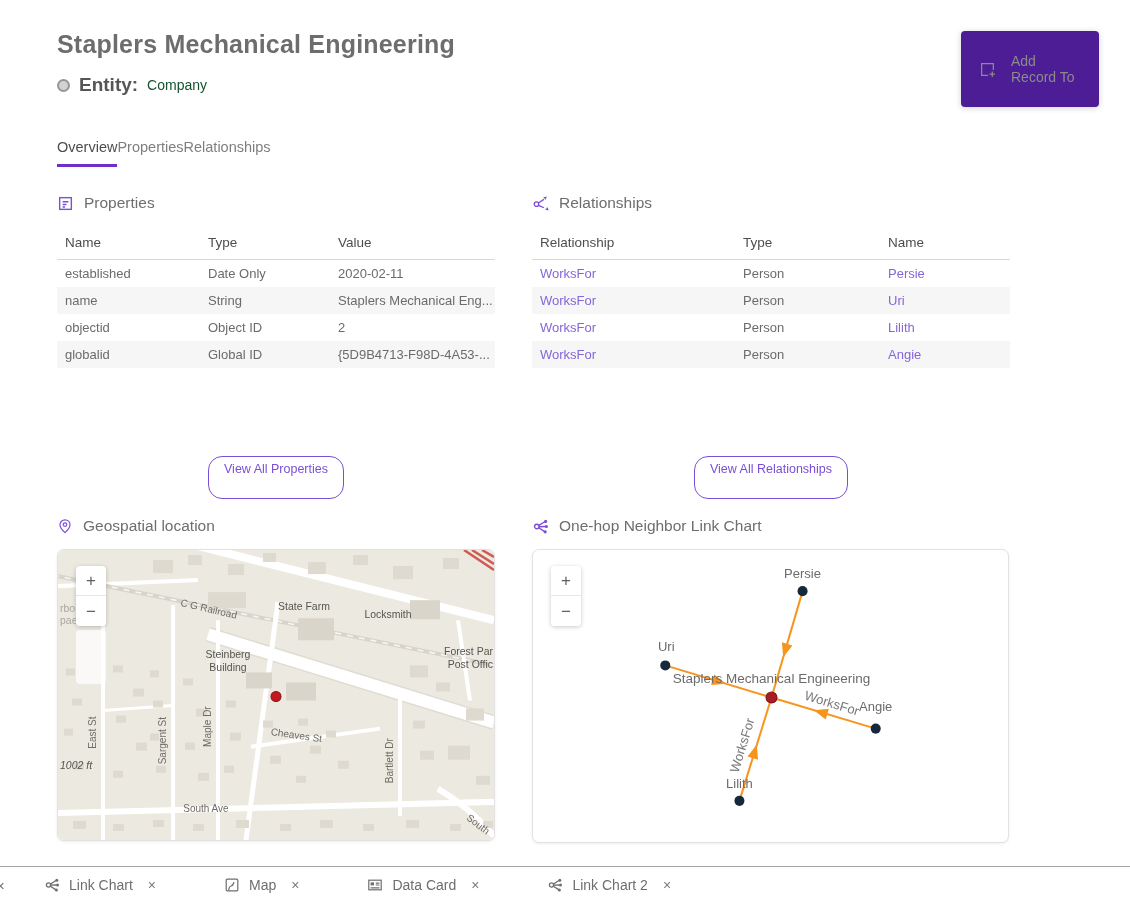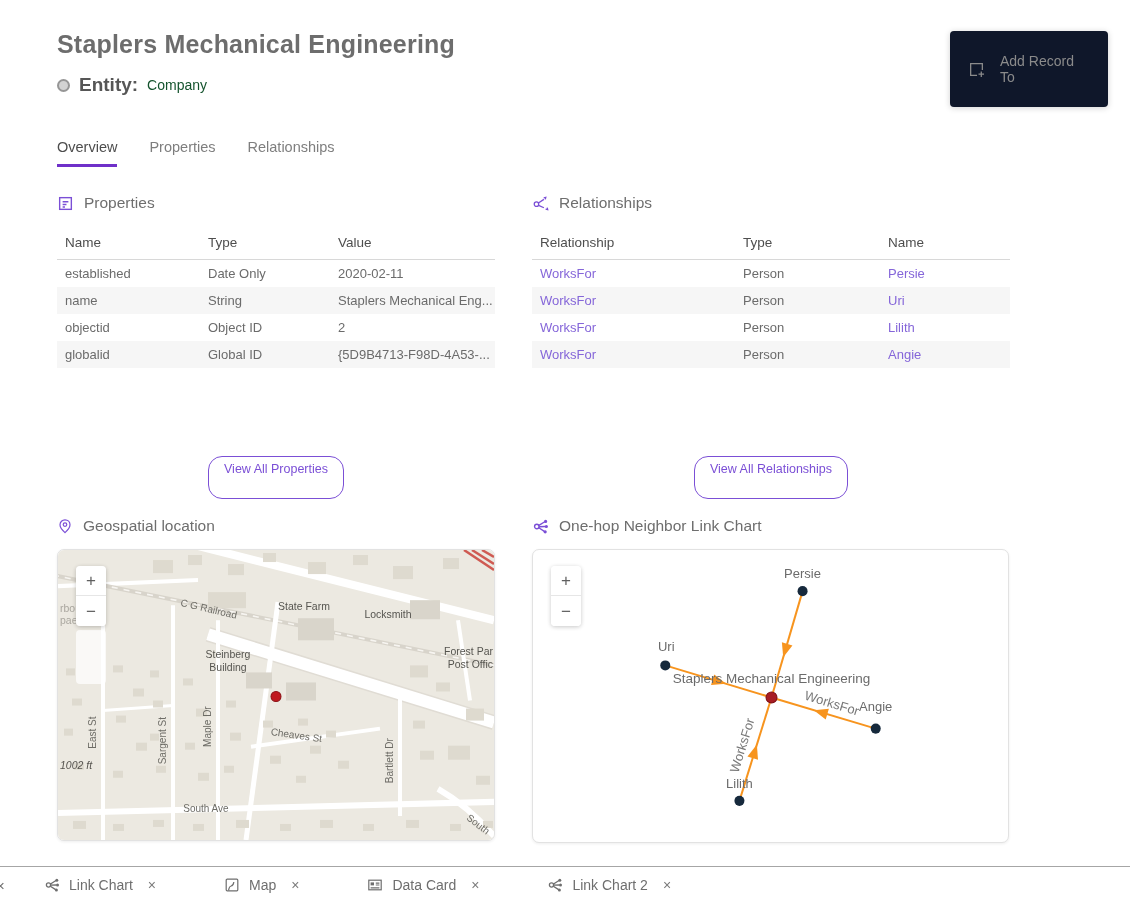--- a/index.html
+++ b/index.html
@@ -8,27 +8,27 @@
 
   
   .header { padding:30px 0 0 57px; }
   h1.page-title { font-size:25px; font-weight:700; color:#6d6d6d; letter-spacing:.2px; }
   .entity-row { display:flex; align-items:center; gap:9px; margin-top:15px; }
   .entity-dot { width:13px; height:13px; border-radius:50%; background:#d2d2d2; border:2px solid #969696; }
   .entity-label { font-size:19px; font-weight:700; color:#565656; }
   .entity-type { font-size:14px; color:#14532d; }
 
   
-  .menu-card { position:absolute; top:31px; right:22px; width:158px; background:#0f172a; border-radius:4px;
+  .menu-card { position:absolute; top:31px; right:31px; width:138px; background:#4c1d95; border-radius:4px;
                box-shadow:0 1px 6px rgba(0,0,0,.18); padding:8px 0; z-index:5; }
   .menu-item { display:flex; align-items:center; gap:15px; padding:14px 18px; color:#8b8b8b; font-size:14px; cursor:default; }
   .menu-item .mi-icon { color:#8b8b8b; display:inline-flex; }
 
   
-  .tabs { display:flex; gap:32px; margin:43px 0 0 57px; border-bottom:0; }
+  .tabs { display:flex; margin:43px 0 0 57px; border-bottom:0; }
   .tab { font-size:14.5px; color:#7e7e7e; padding-bottom:9px; }
   .tab.active { color:#4d4d4d; border-bottom:3px solid #6f30c9; }
 
   
   .main { display:flex; gap:37px; margin:27px 0 0 57px; }
   .col-left { width:438px; }
   .col-right { width:478px; }
   .top-block { height:240px; }
 
   .sec-title { display:flex; align-items:center; gap:10px; font-size:15.5px; color:#6e6e6e; }

